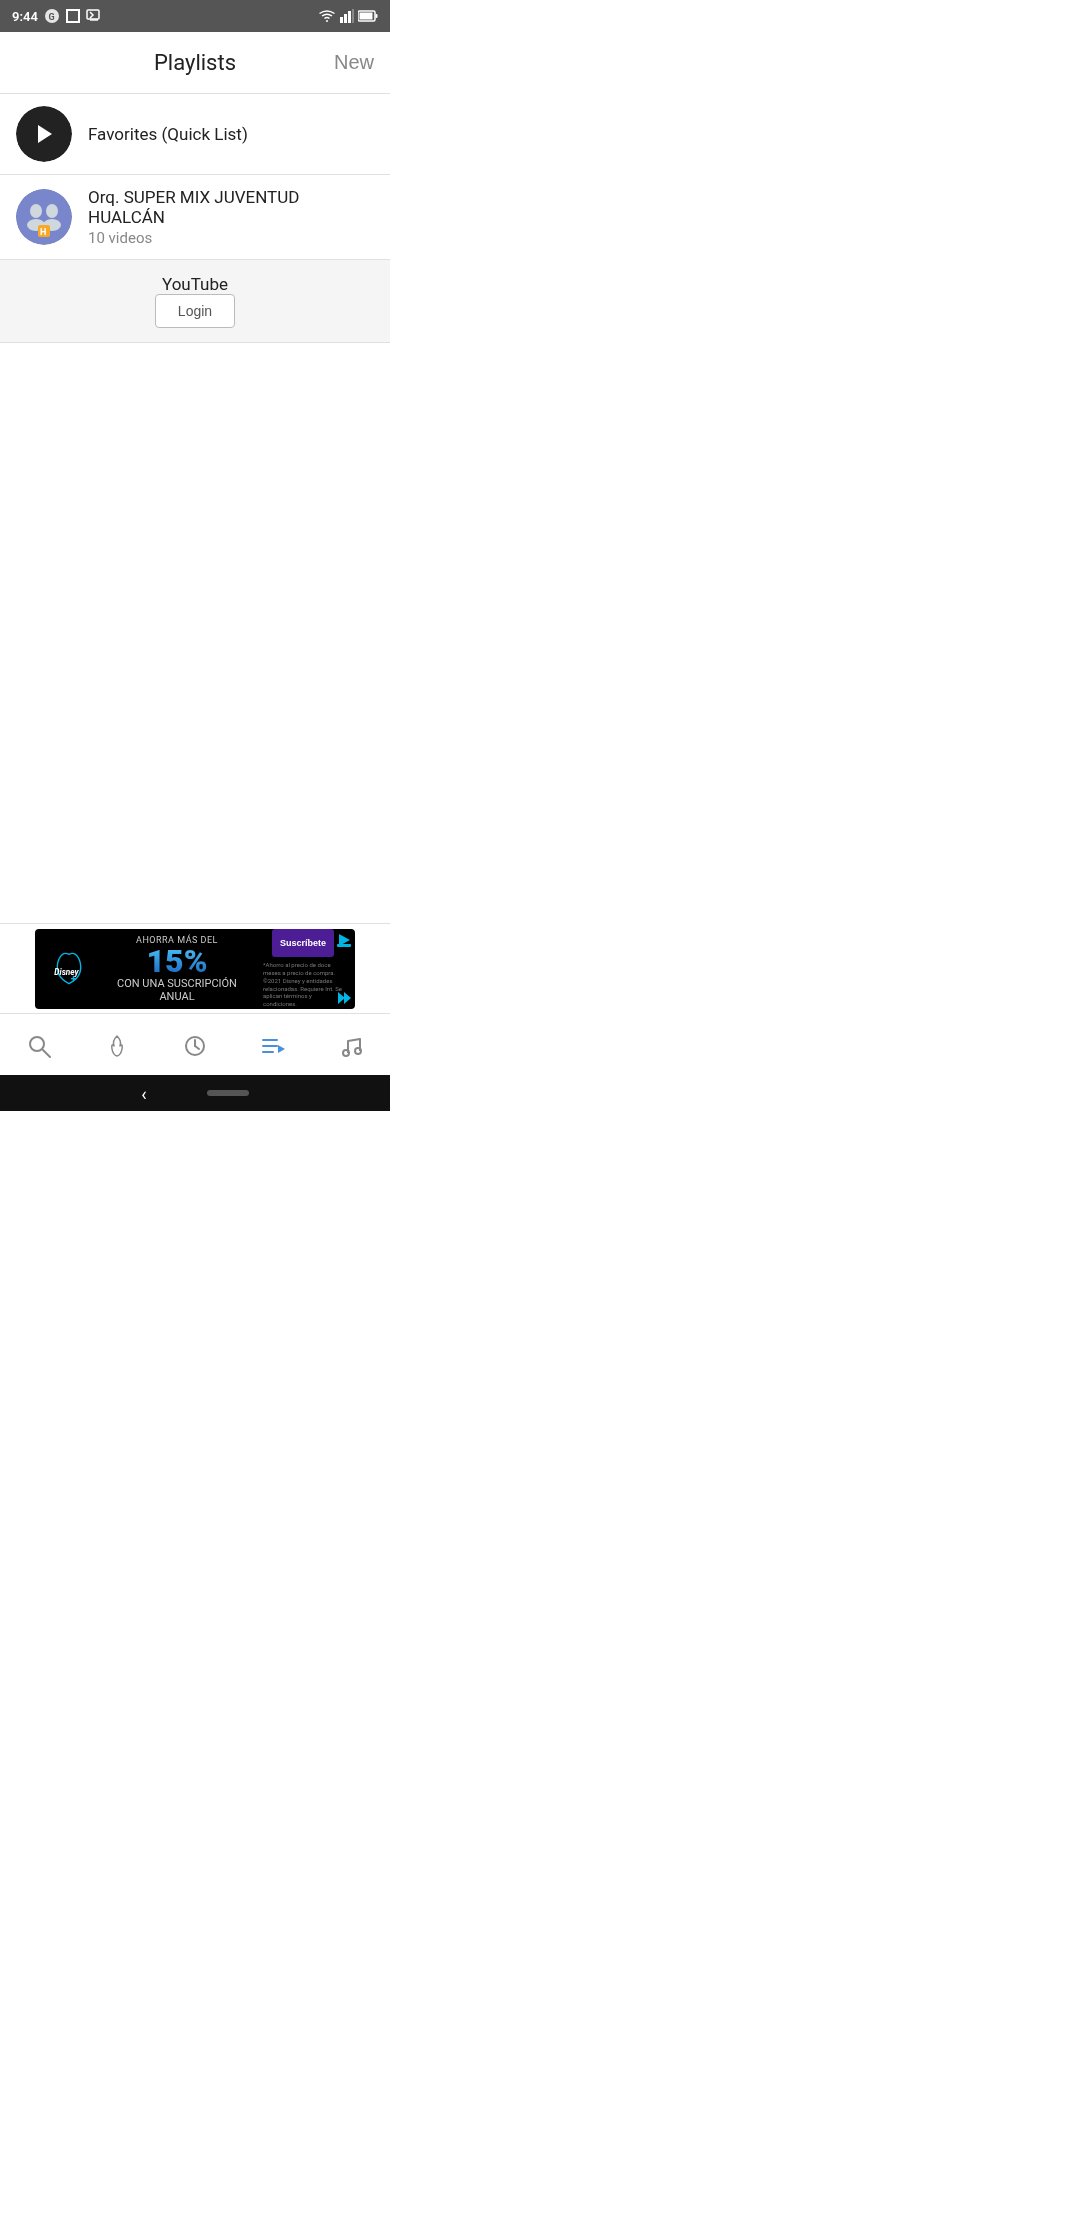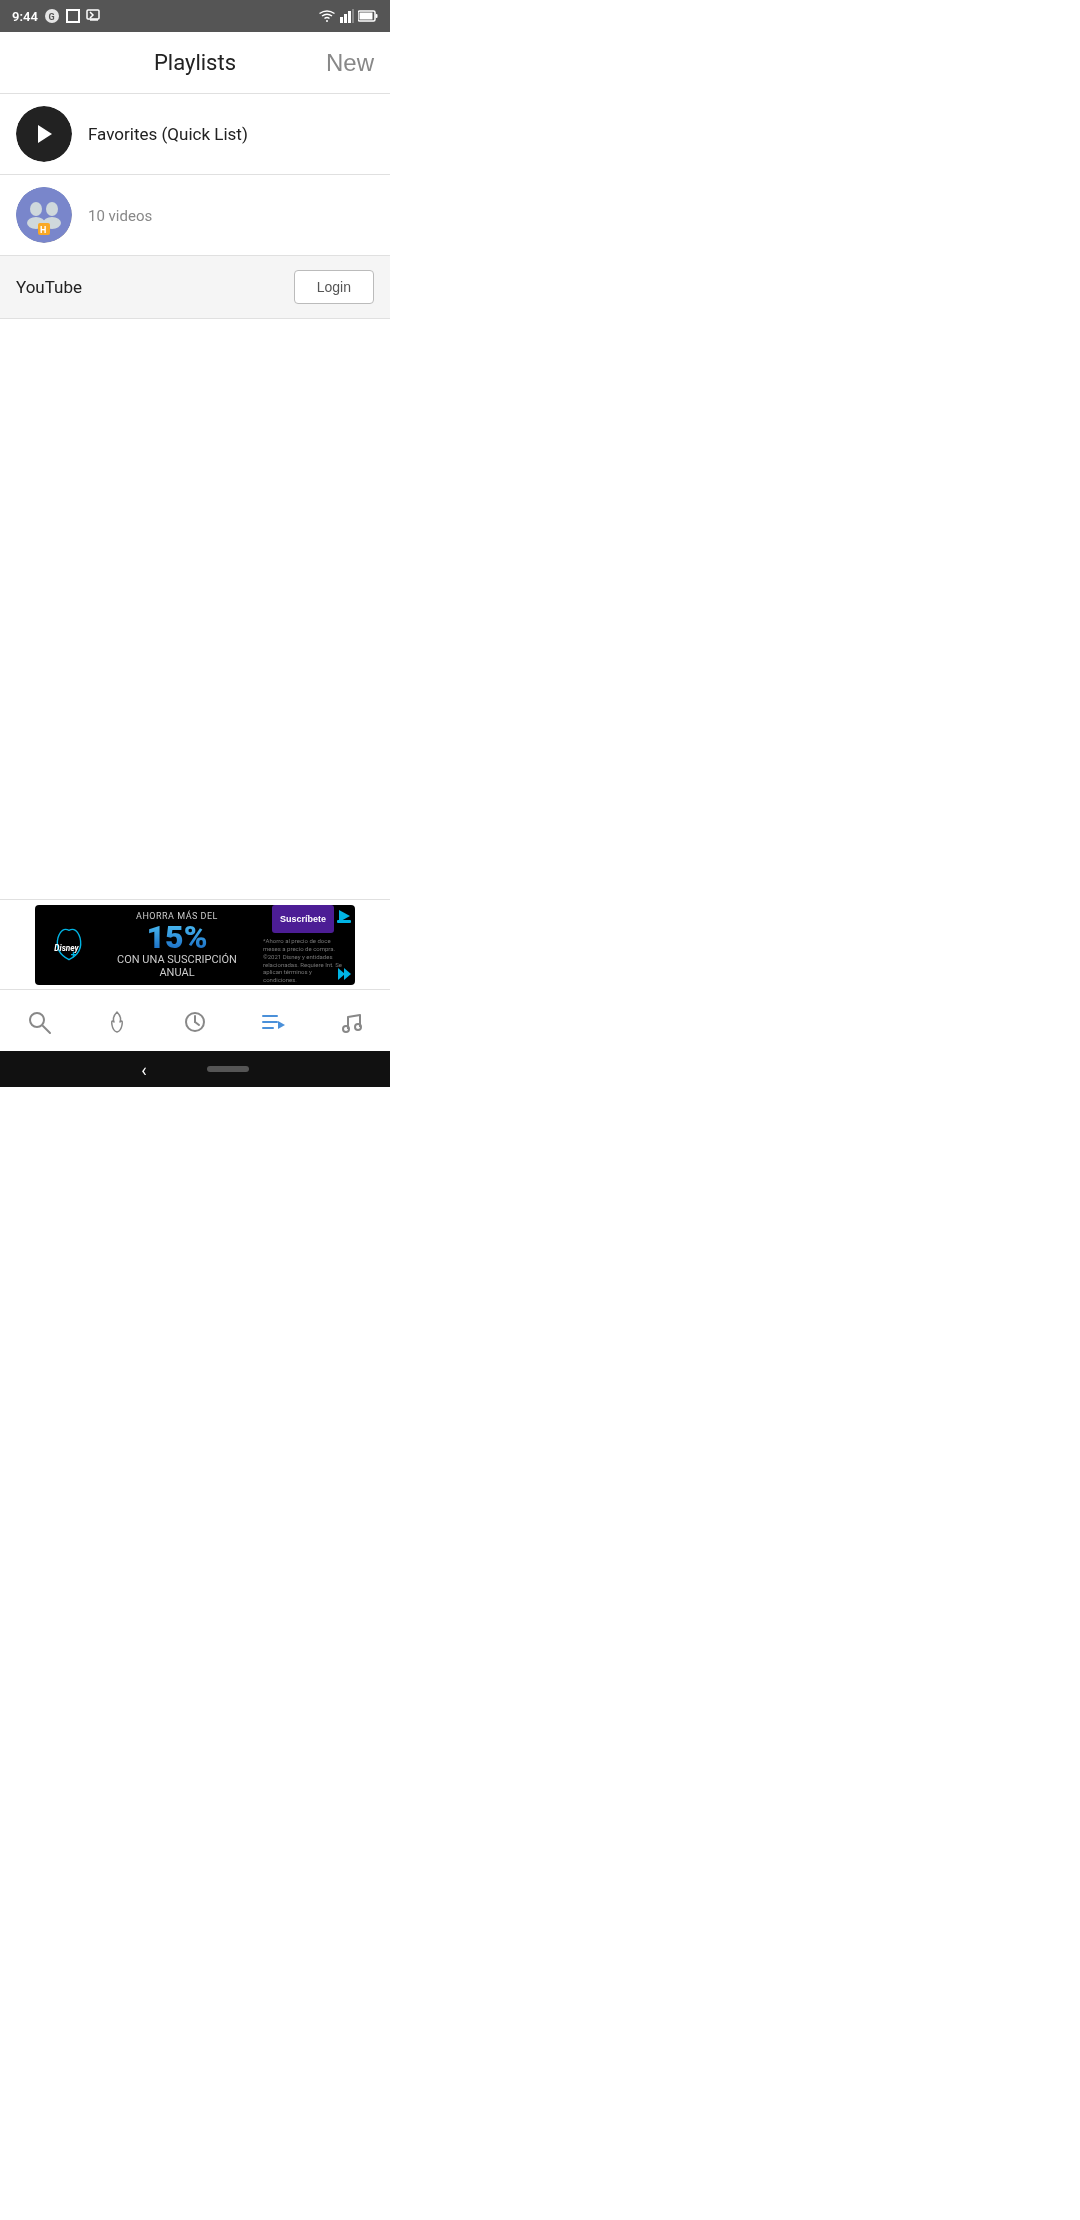--- a/index.html
+++ b/index.html
@@ -38,21 +38,21 @@
       background: #fff;
     }
     .header-title {
       font-size: 22px;
       font-weight: 400;
       color: #222;
     }
     .header-new {
       position: absolute;
       right: 16px;
-      font-size: 24px;
+      font-size: 20px;
       color: #888;
       background: none;
       border: none;
       cursor: pointer;
     }
 
     
     .list-item {
       display: flex;
       align-items: center;
@@ -115,20 +115,21 @@
     }
 
     
     .section-header {
       display: flex;
       align-items: center;
       justify-content: space-between;
       padding: 14px 16px;
       background: #f5f5f5;
       border-bottom: 1px solid #e0e0e0;
+      flex-direction: column;
     }
     .section-label {
       font-size: 17px;
       color: #222;
       font-weight: 400;
     }
     .login-btn {
       border: 1px solid #bbb;
       background: #fff;
       color: #555;
@@ -356,20 +357,21 @@
         <ellipse cx="36" cy="22" rx="6" ry="7" fill="#cfd8dc"></ellipse>
         <ellipse cx="20" cy="36" rx="9" ry="6" fill="#cfd8dc"></ellipse>
         <ellipse cx="36" cy="36" rx="9" ry="6" fill="#cfd8dc"></ellipse>
 
         <rect x="22" y="36" width="12" height="12" rx="2" fill="#f9a825"></rect>
         <text x="24" y="46" font-size="9" fill="#fff" font-weight="bold">H</text>
       </svg>
     </div>
   </div>
   <div class="list-item-info">
+    <div class="list-item-title">Orq. SUPER MIX JUVENTUD HUALCÁN</div>
     <div class="list-item-subtitle">10 videos</div>
   </div>
 </div>
 
 <div class="section-header">
   <span class="section-label">YouTube</span>
   <button class="login-btn">Login</button>
 </div>
 
 <div class="content-area"></div>

